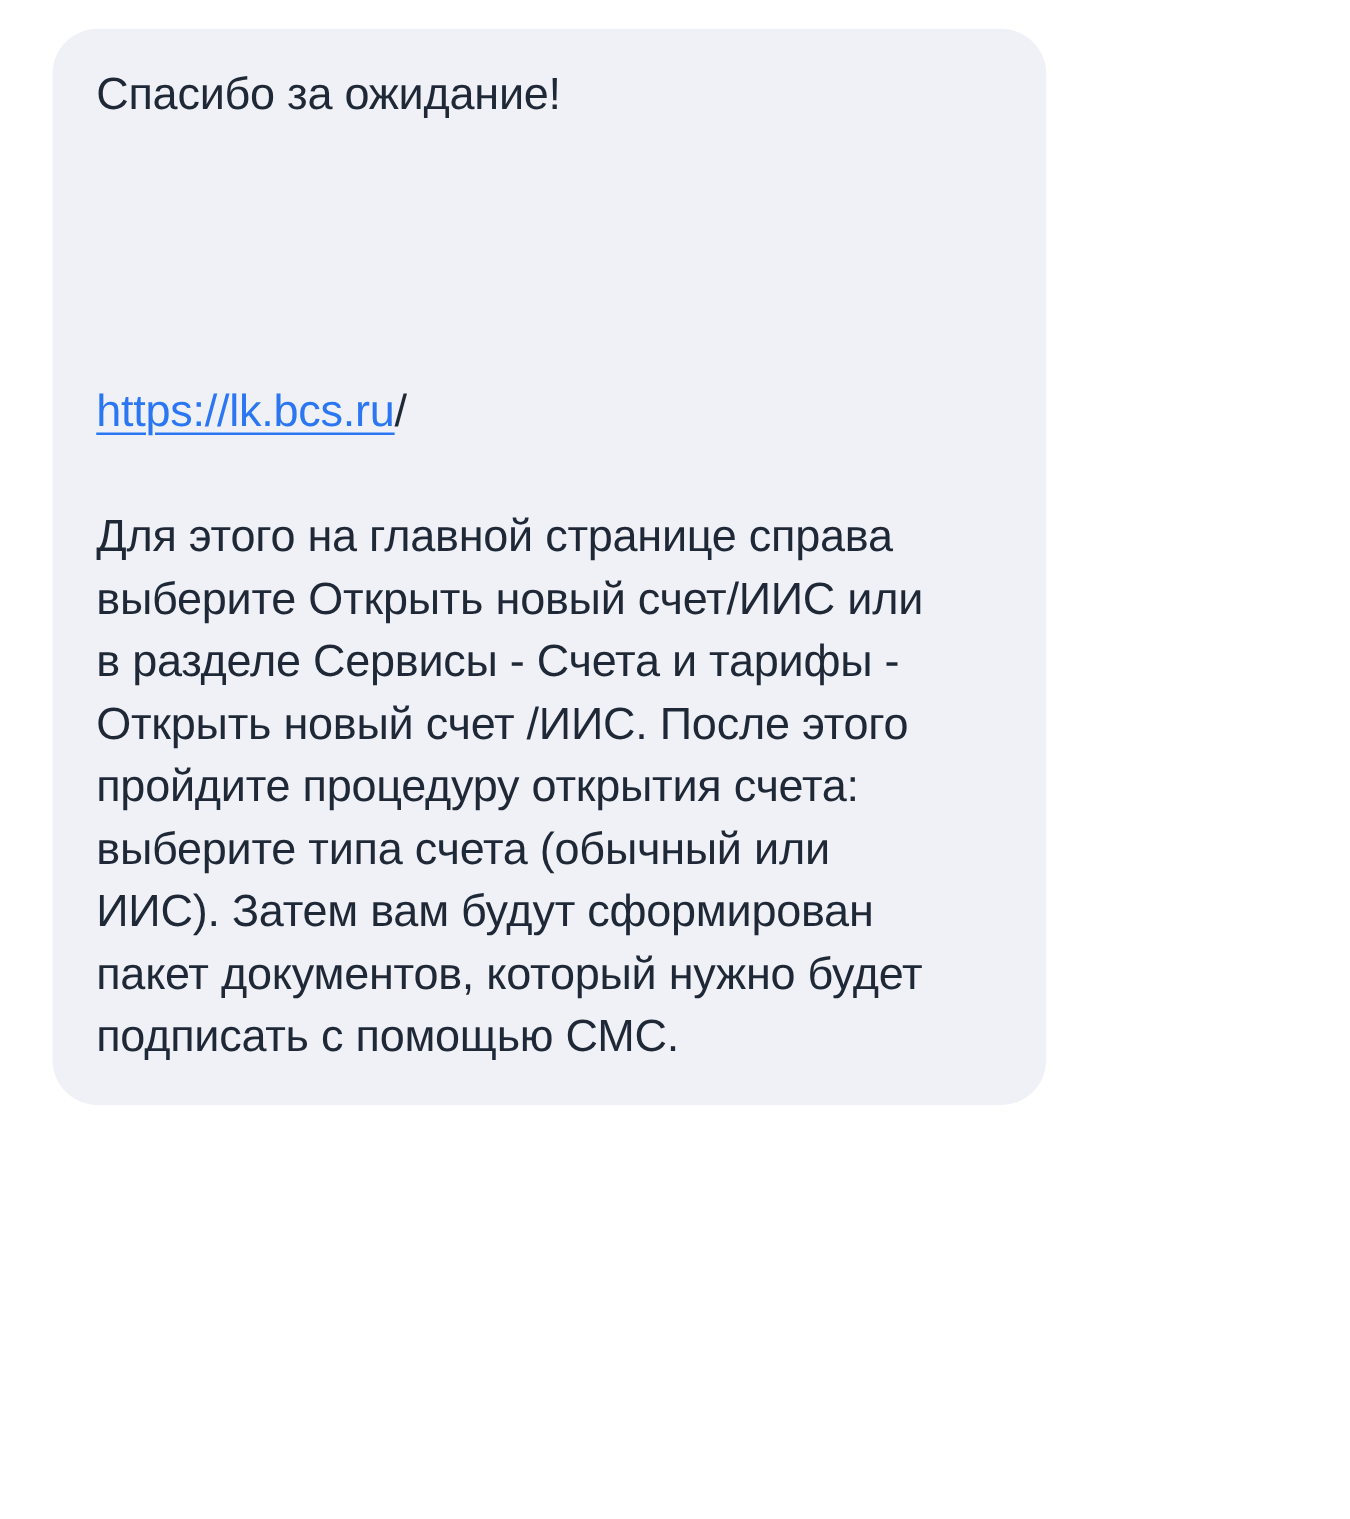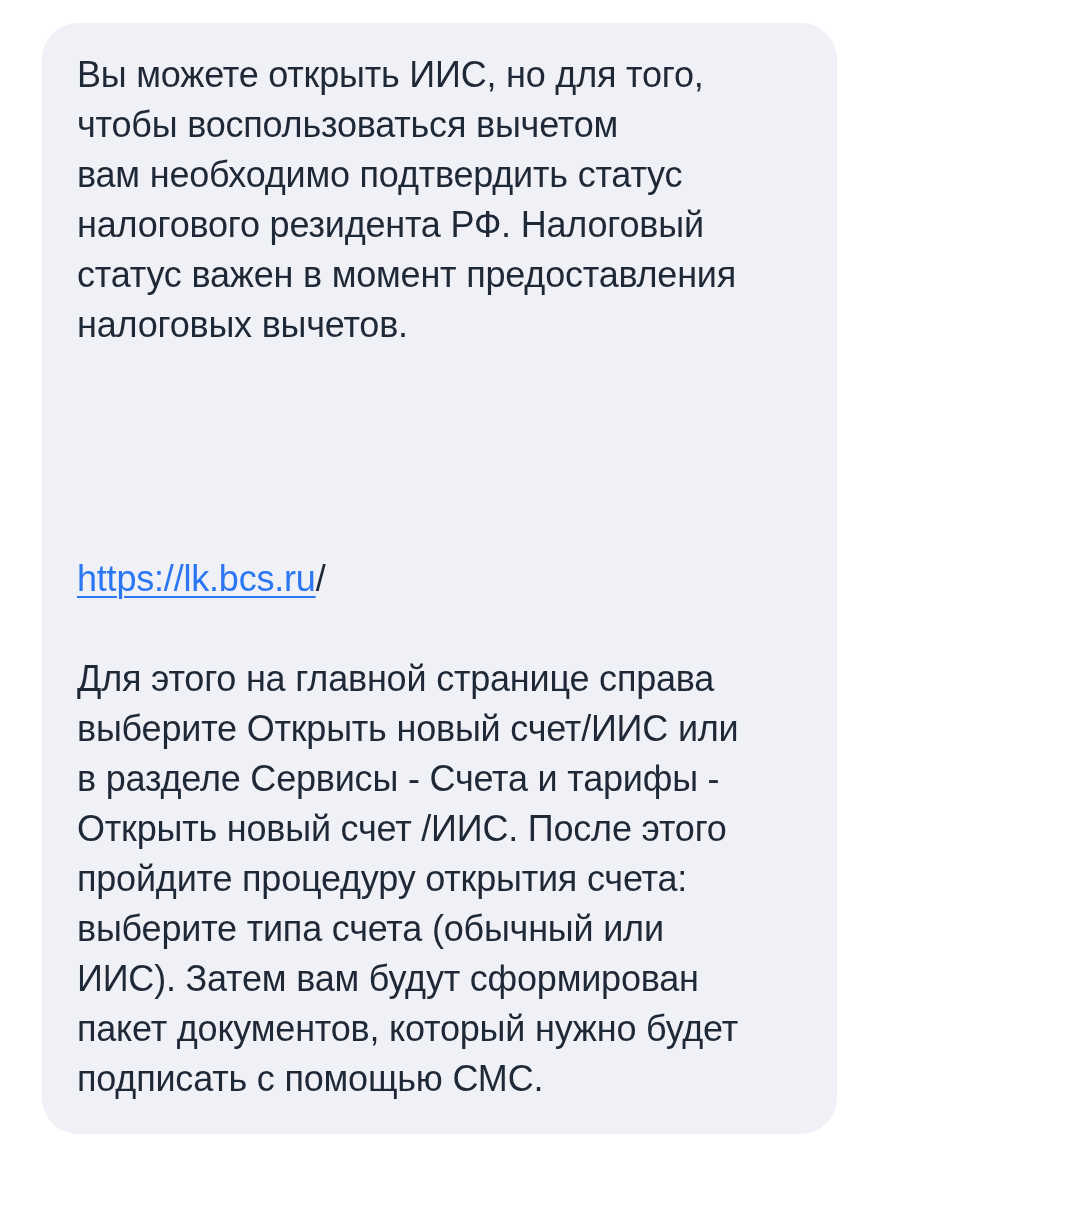--- a/index.html
+++ b/index.html
@@ -45,27 +45,22 @@
     text-underline-offset: 5px;
     cursor: pointer;
   }
 </style>
 </head>
 <body>
 
 <div class="chat-canvas">
   <div class="bubble">
 
+    <p class="para">Спасибо за ожидание!</p>
 
-    <p class="para">Вы можете открыть ИИС, но для того,
-чтобы воспользоваться вычетом
-вам необходимо подтвердить статус
-налогового резидента РФ. Налоговый
-статус важен в момент предоставления
-налоговых вычетов.</p>
 
     <p class="para">
       <br>
       <a class="msg-link">https://lk.bcs.ru</a><span>/</span><br>
       <span>Для этого на главной странице справа
 выберите Открыть новый счет/ИИС или
 в разделе Сервисы - Счета и тарифы -
 Открыть новый счет /ИИС. После этого
 пройдите процедуру открытия счета:
 выберите типа счета (обычный или

